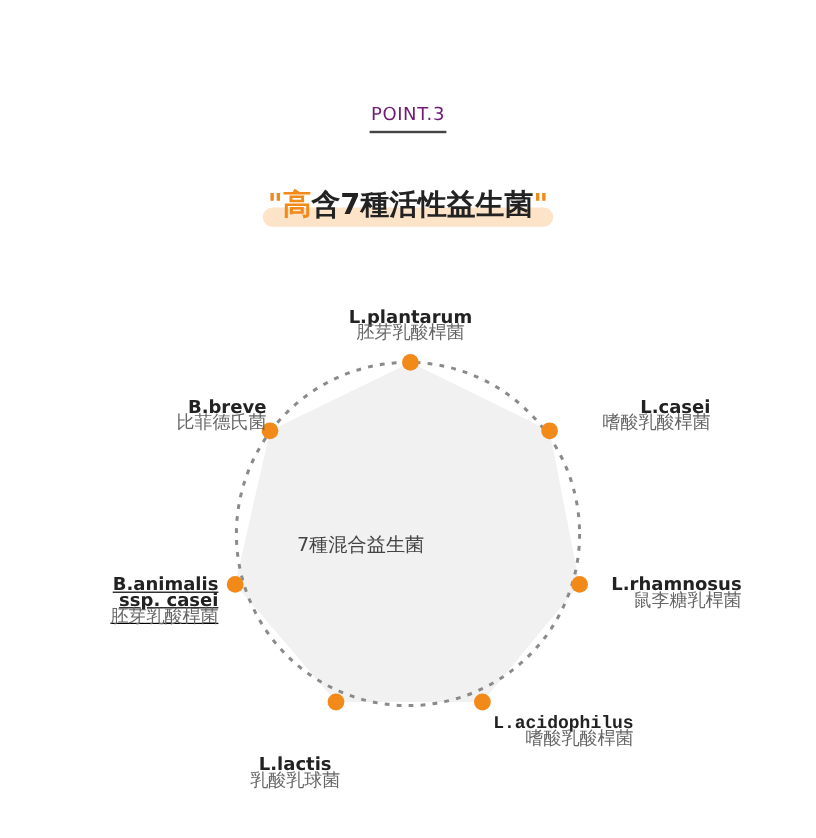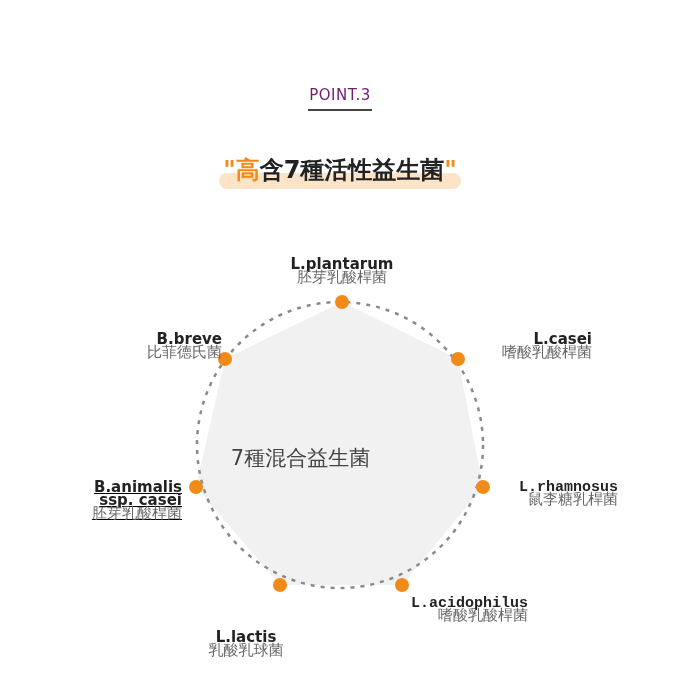--- a/index.html
+++ b/index.html
@@ -7,21 +7,21 @@
          font-family: "DejaVu Sans", "Liberation Sans", sans-serif; }
   .point-label { position: absolute; left: 0; width: 680px; top: 86px; text-align: center;
                  font-size: 15px; color: #701a75; letter-spacing: 0.5px; }
   .point-underline { position: absolute; left: 308px; top: 109px; width: 64px; height: 2px; background: #444; }
   .headline-wrap { position: absolute; left: 0; top: 154px; width: 680px; text-align: center; }
   .headline { display: inline-block; position: relative; font-size: 24px; font-weight: bold; color: #222; padding: 0 4px; }
   .headline .hl-bg { position: absolute; left: 0; right: 0; bottom: -3px; height: 16px; background: #fde3c8; border-radius: 8px; z-index: 0; }
   .headline span.txt { position: relative; z-index: 1; }
   .orange { color: #f28a1a; }
   svg.diagram { position: absolute; left: 0; top: 0; }
-  .center-label { position: absolute; left: 0; width: 601px; top: 444px; text-align: center; font-size: 21px; color: #444; }
+  .center-label { position: absolute; left: 0; width: 601px; top: 444px; text-align: center; font-size: 16px; color: #444; }
   .node-label { position: absolute; font-size: 15px; line-height: 13px; }
   .node-label .en { font-weight: bold; color: #222; display: block; }
   .node-label .zh { color: #666; display: block; }
   .left { text-align: right; }
   .right { text-align: right; }
   .center { text-align: center; }
 </style>
 </head>
 <body>
 
@@ -52,21 +52,21 @@
 <div class="node-label center" style="left:282px; top:258px; width:120px;">
   <span class="en">L.plantarum</span>
   <span class="zh">胚芽乳酸桿菌</span>
 </div>
 
 <div class="node-label right" style="left:472px; top:333px; width:120px;">
   <span class="en">L.casei</span>
   <span class="zh">嗜酸乳酸桿菌</span>
 </div>
 
-<div class="node-label right" style="left:498px; top:481px; width:120px;font-family:Liberation Mono, monospace;">
+<div class="node-label right" style="left:498px; top:481px; width:120px;">
   <span class="en">L.rhamnosus</span>
   <span class="zh">鼠李糖乳桿菌</span>
 </div>
 
 <div class="node-label right" style="left:408px; top:597px; width:120px;font-family:Liberation Mono, monospace;">
   <span class="en">L.acidophilus</span>
   <span class="zh">嗜酸乳酸桿菌</span>
 </div>
 
 <div class="node-label center" style="left:186px; top:631px; width:120px;">

